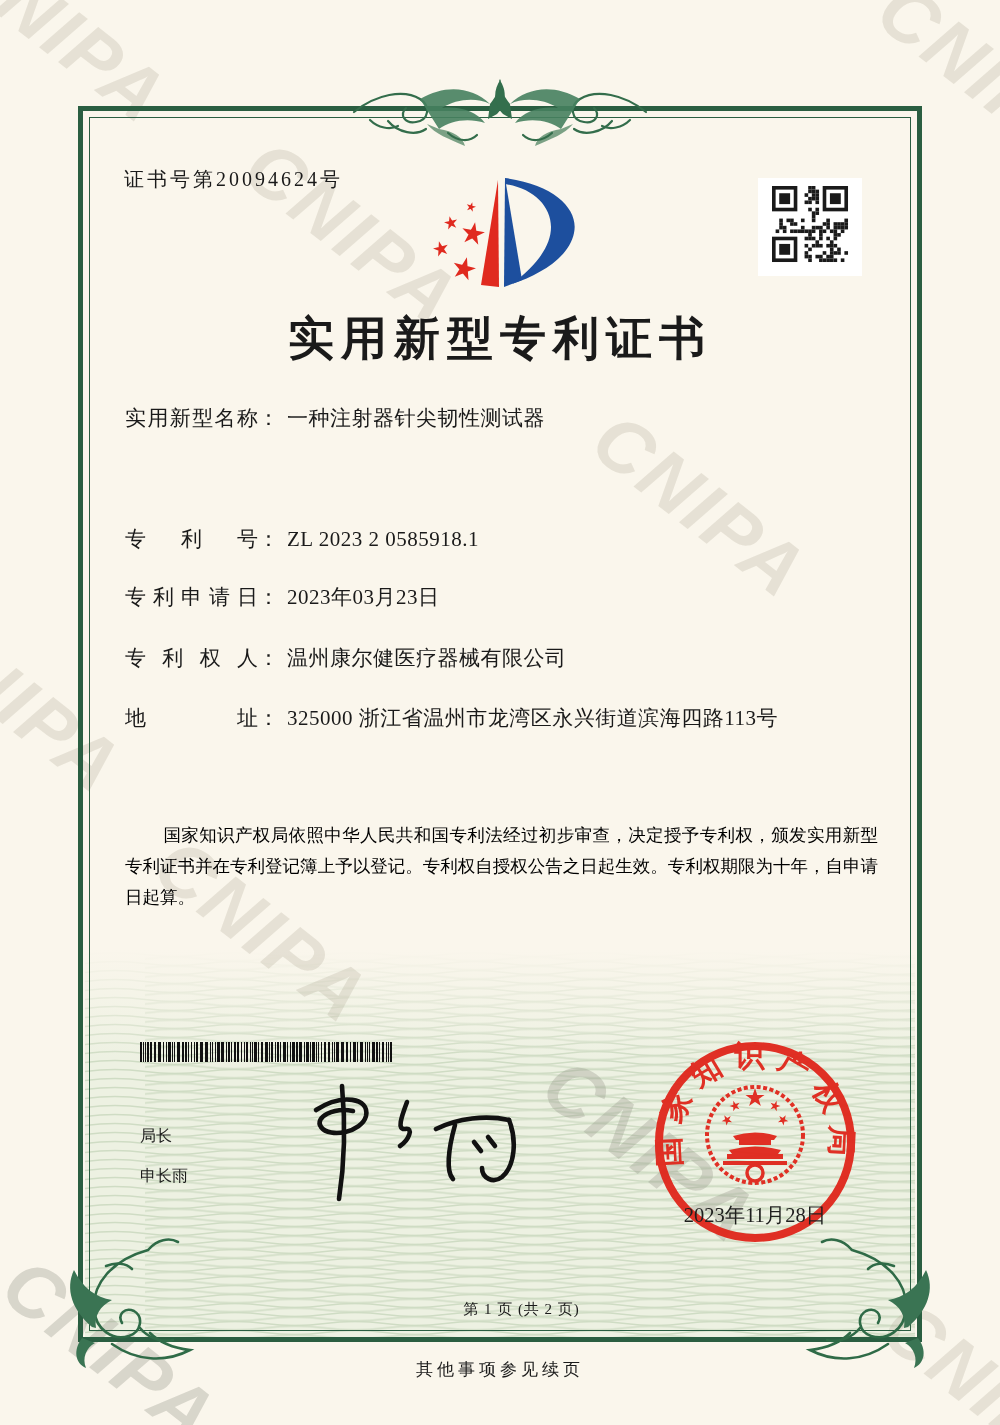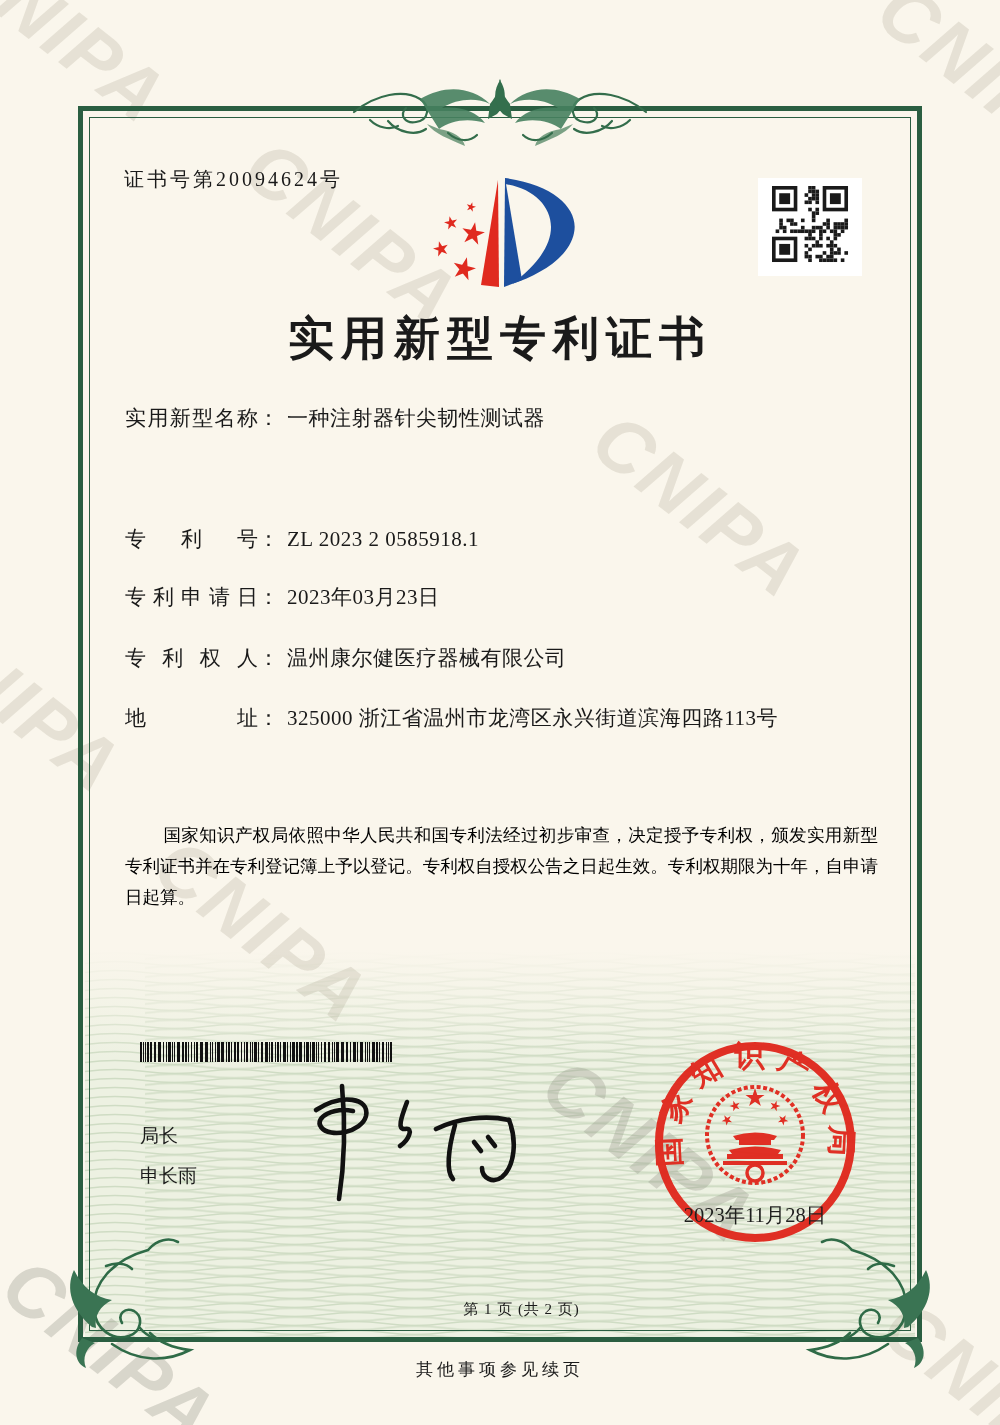--- a/index.html
+++ b/index.html
@@ -42,21 +42,21 @@
   .fvalue{letter-spacing:0.5px;text-align:center;}
   .pair2{position:absolute; left:380px; top:0;}
   .flabel2{display:inline-block; width:125px; text-align:justify; text-align-last:justify;}
   
   .paras{position:absolute; left:125px; right:122px; top:820px; z-index:5;}
   .paras p{margin:0 0 9px 0; text-indent:2.2em; font-size:17.5px; line-height:1.76;
     text-align:justify; color:#000000;}
   
   .barcode{position:absolute; left:140px; top:1042px; z-index:5;}
   .signer{position:absolute; left:140px; top:1116px; z-index:5;
-    font-family:Liberation Serif, serif; font-size:19px; line-height:40px;}
+    font-family:Liberation Serif, serif; font-size:16px; line-height:40px;}
   .signature{position:absolute; left:290px; top:1080px; z-index:5;}
   .seal{position:absolute; left:645px; top:1032px; z-index:6;}
   .pageno{position:absolute; left:0; right:0; top:1300px; z-index:5;
     text-align:center; font-size:15px; letter-spacing:1px;margin-left:43px;}
   .note{position:absolute; left:0; right:0; top:1358px; z-index:5;
     text-align:center; font-size:17px; letter-spacing:4px;}
 </style>
 </head>
 <body>
 

